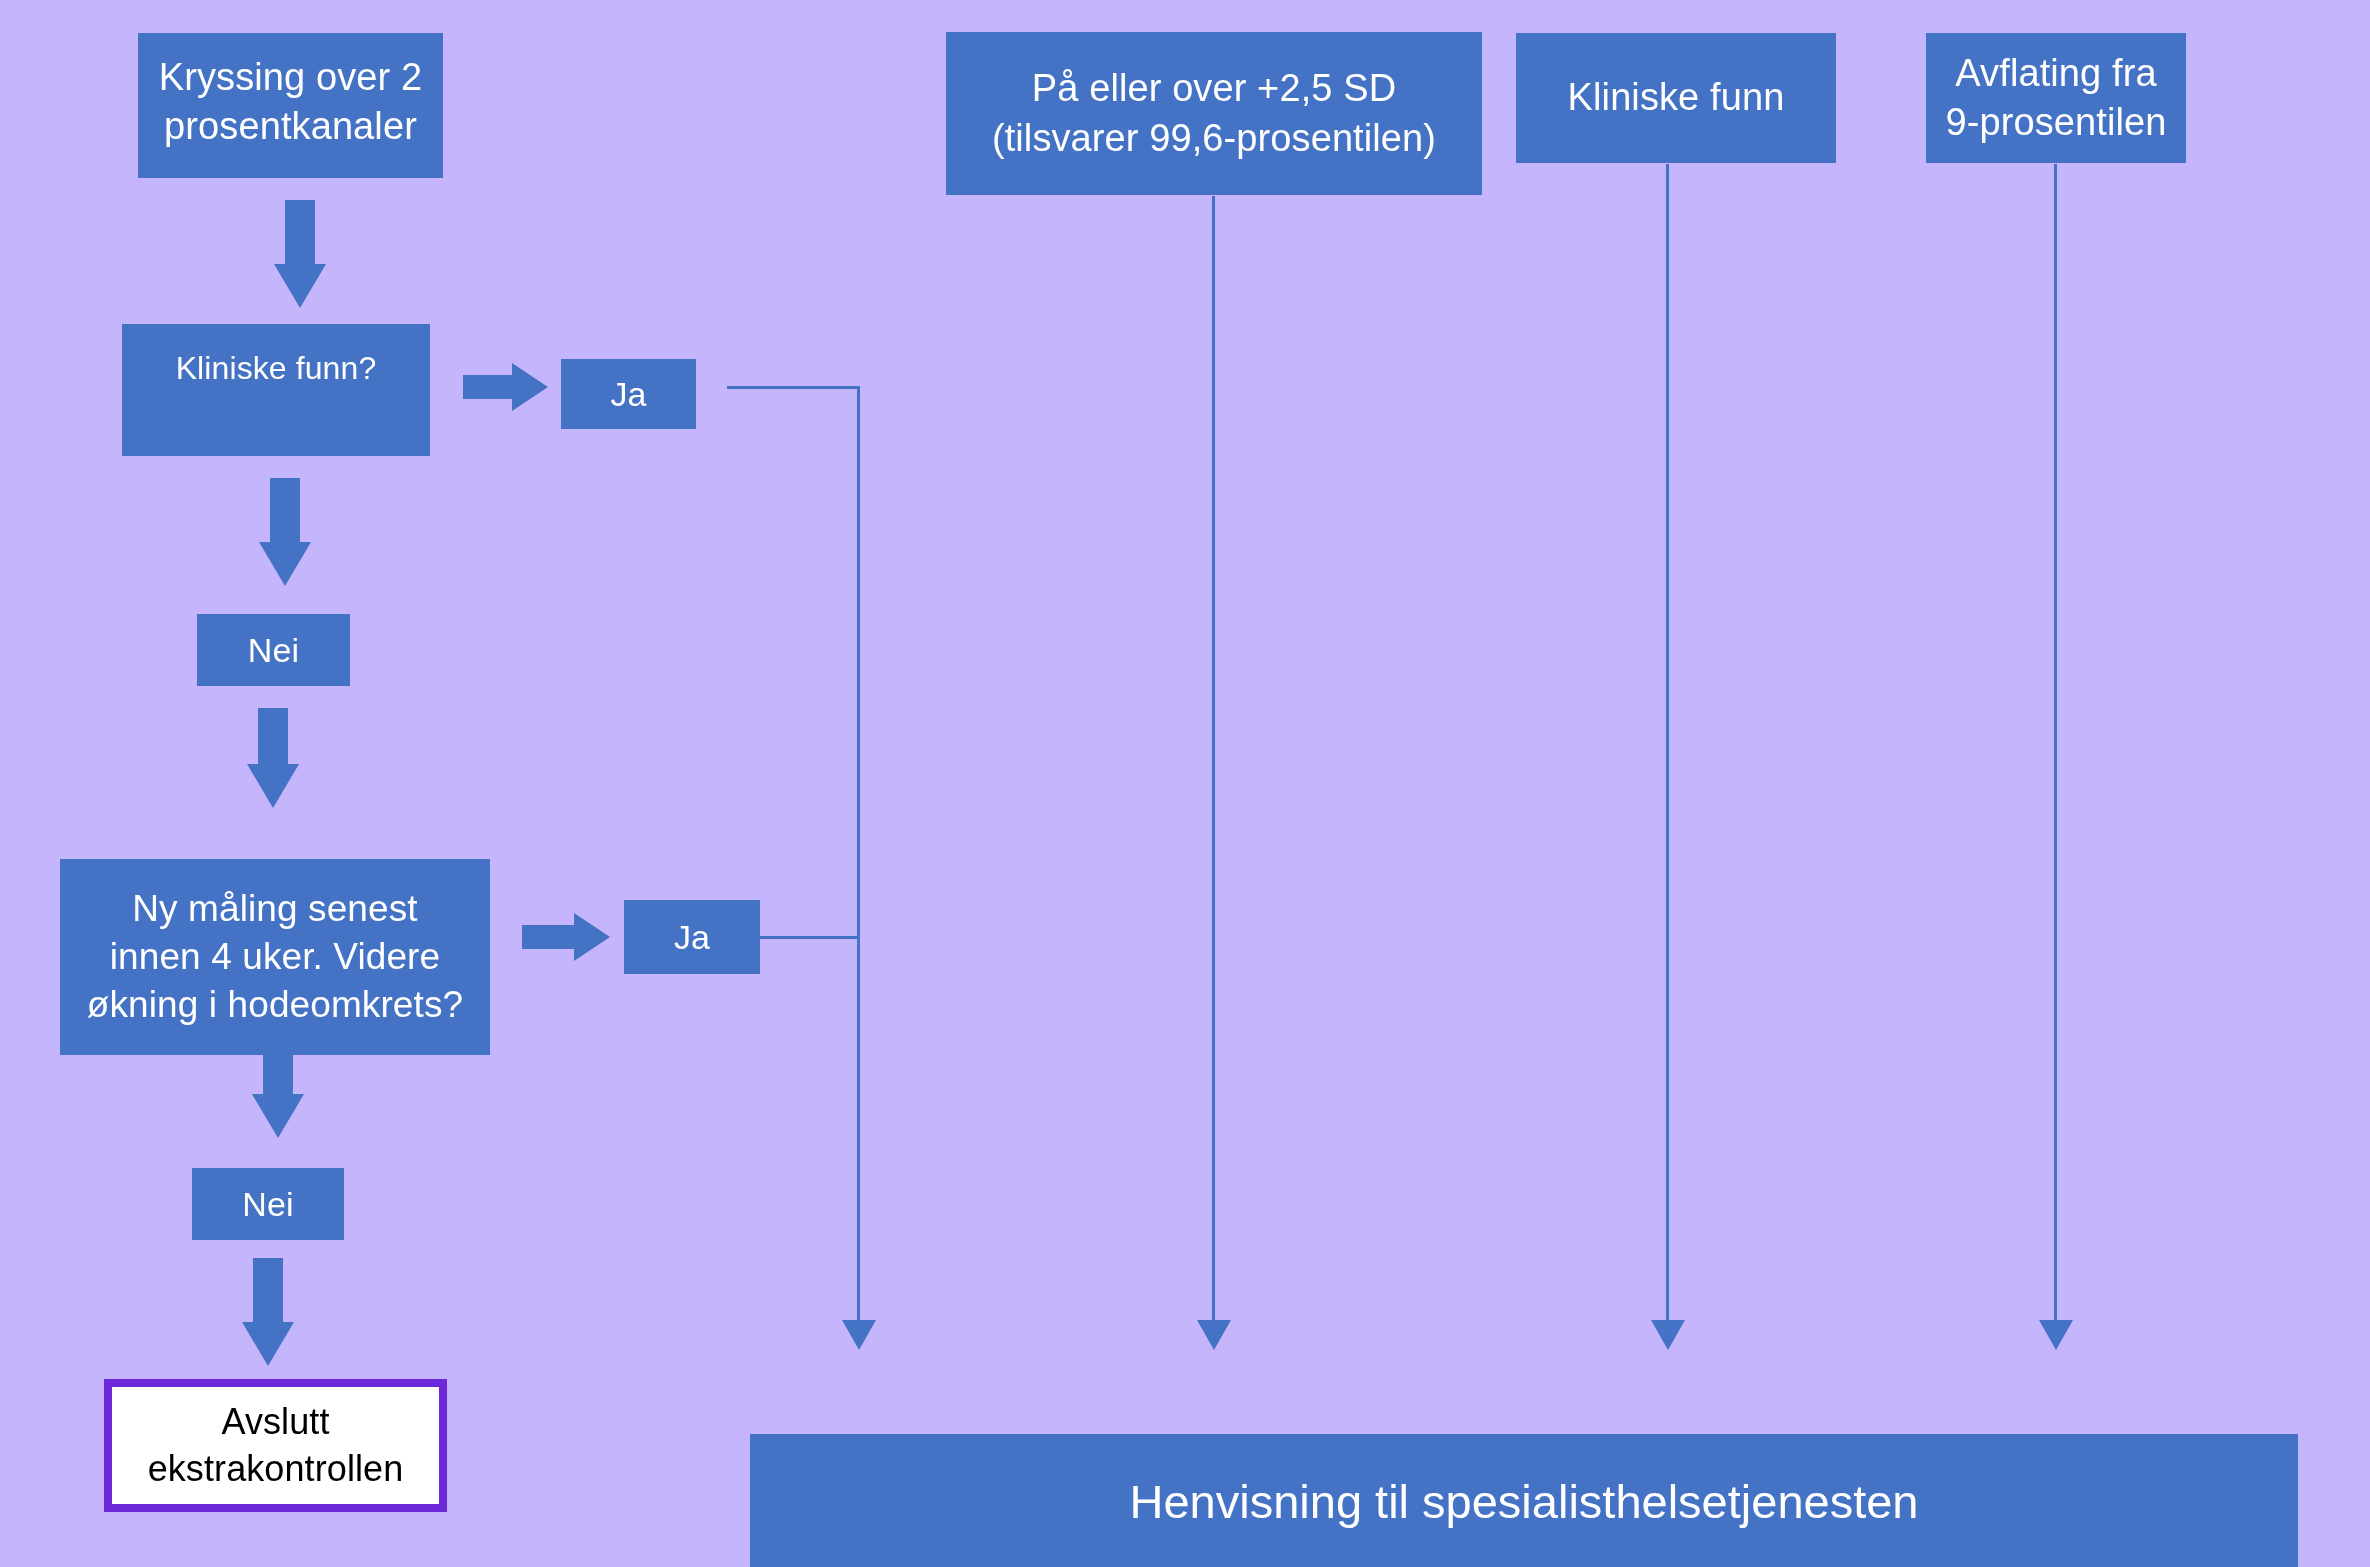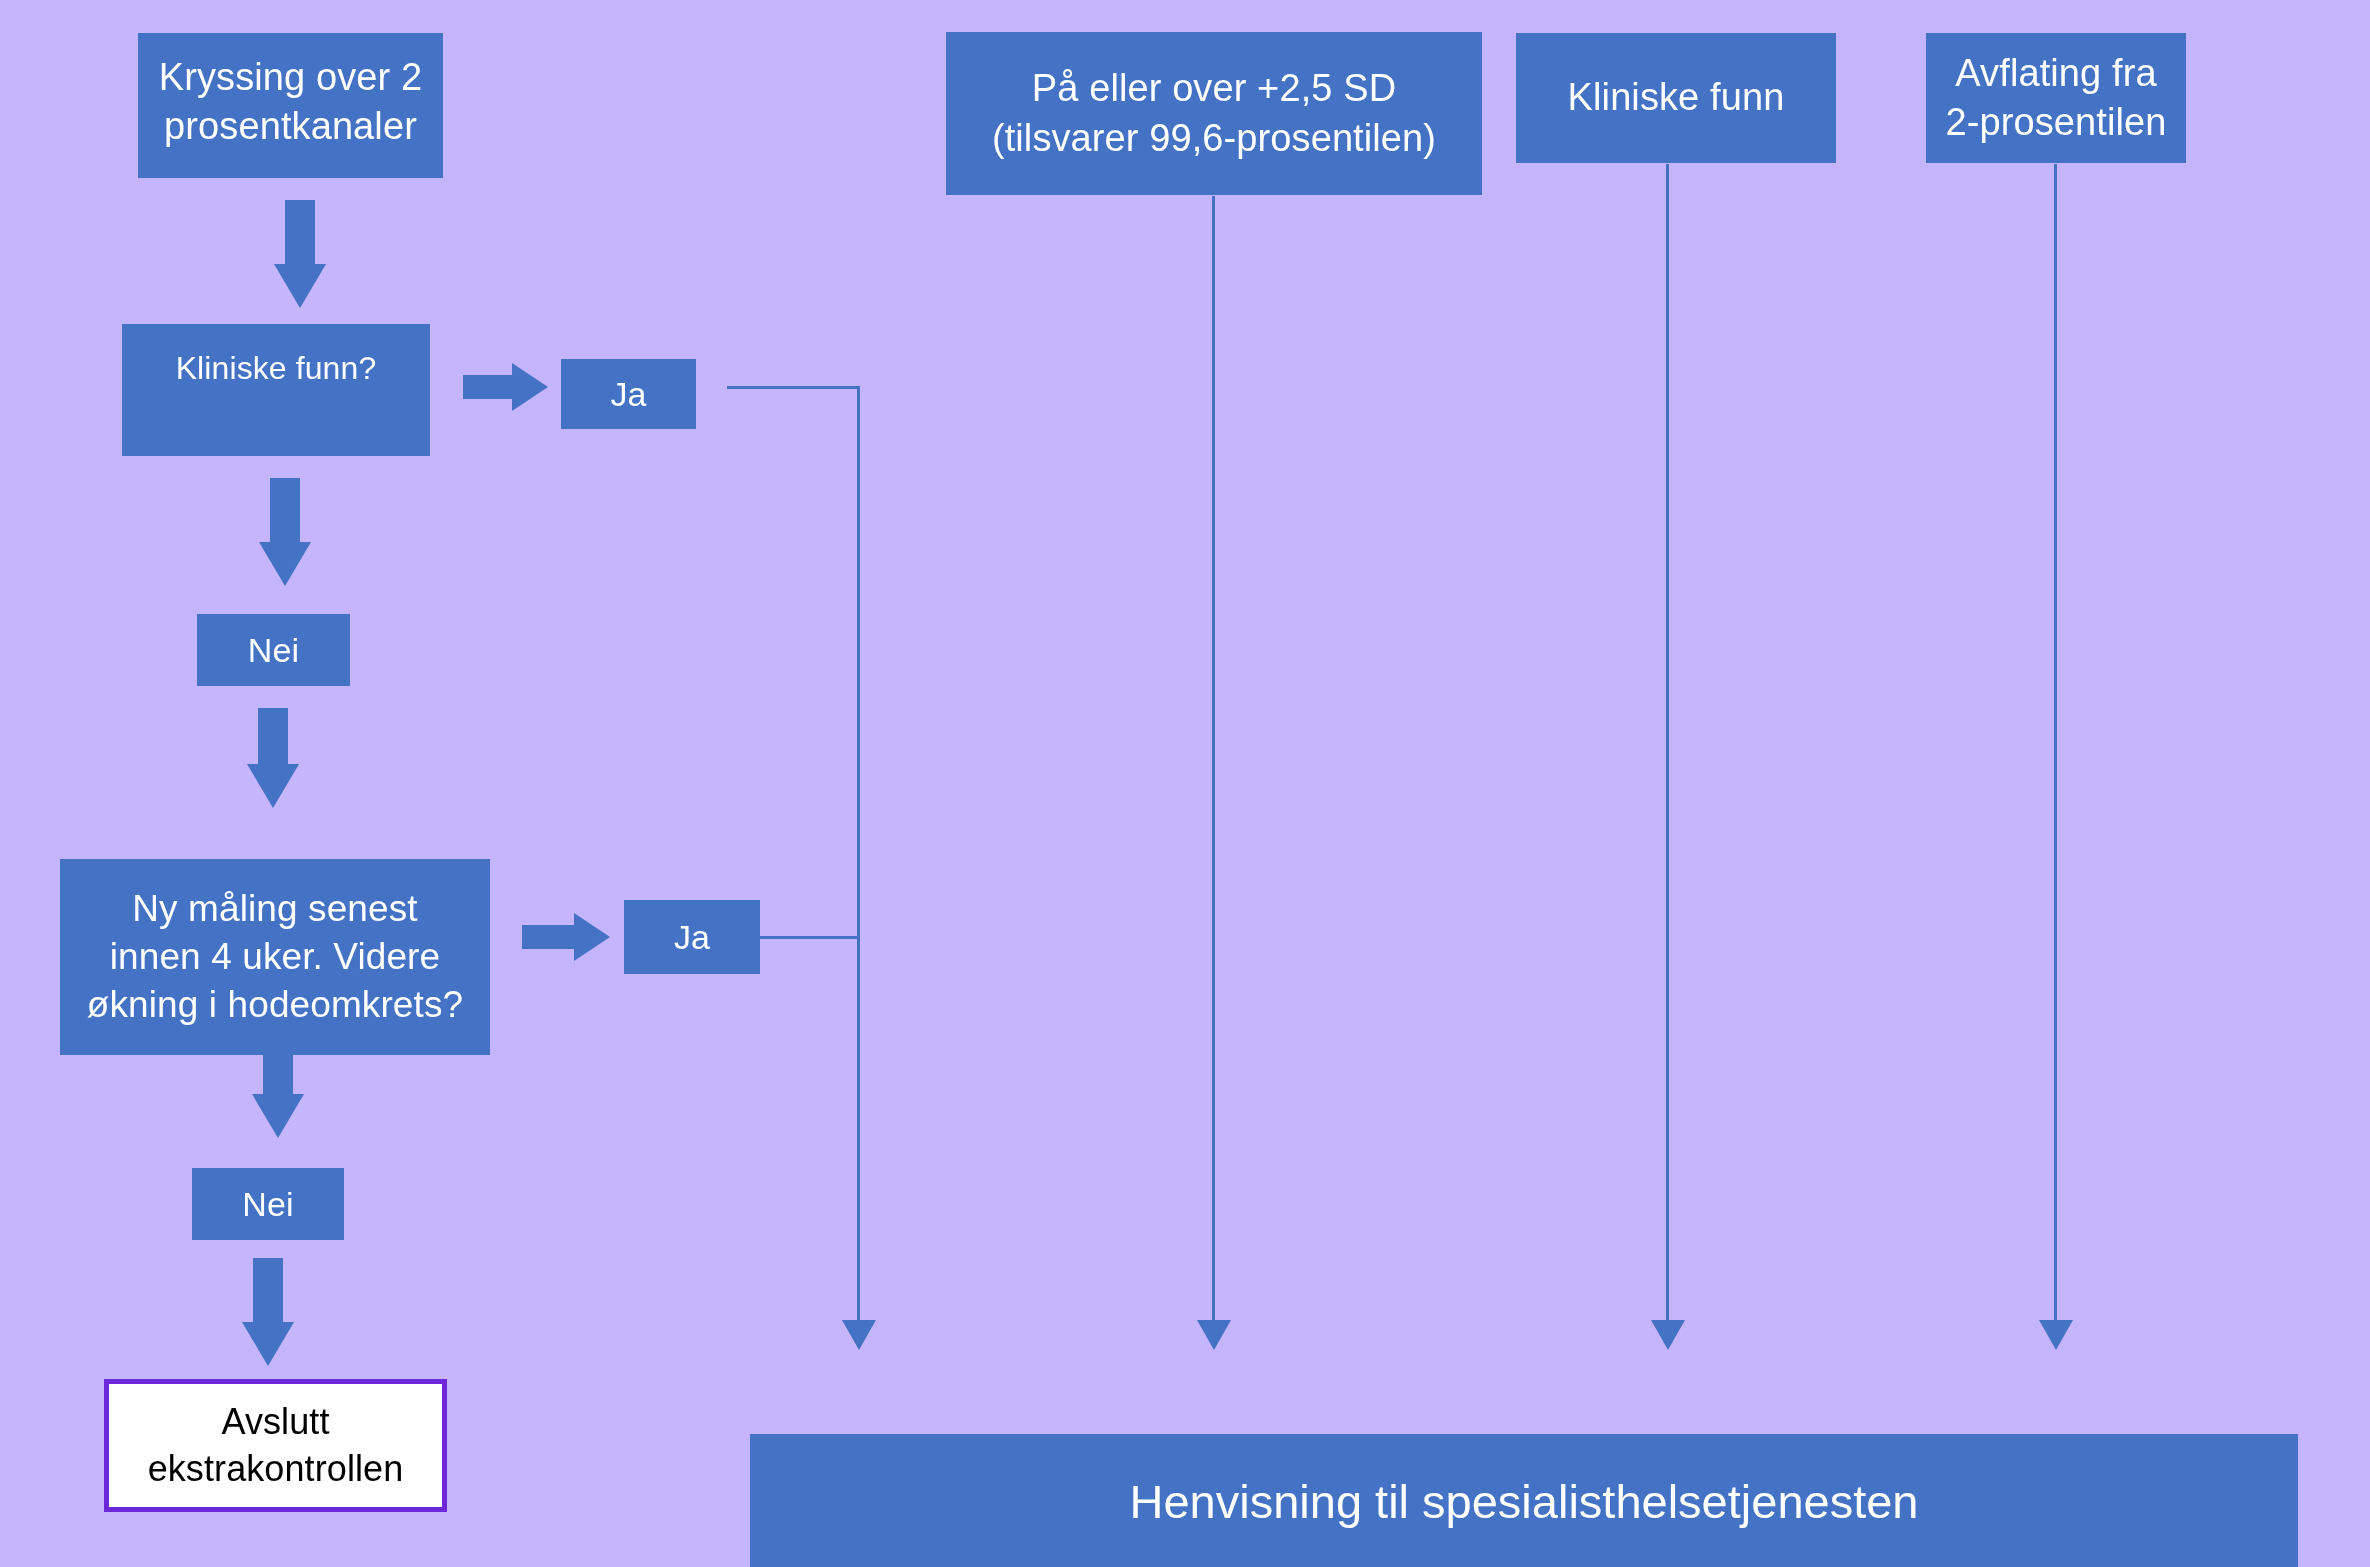--- a/index.html
+++ b/index.html
@@ -31,21 +31,21 @@
     letter-spacing: 0.1px;
   }
   .node .ln {
     display: block;
     width: 100%;
   }
   .node.center-v { justify-content: center; }
   .node.outline {
     background: #ffffff;
     color: #000000;
-    border: 5px solid #6d28d9;
+    border: 8px solid #6d28d9;
   }
   
   .blockarrow-down {
     position: absolute;
   }
   .blockarrow-down .shaft {
     position: absolute;
     background: #4472C4;
     left: 50%;
     transform: translateX(-50%);
@@ -207,20 +207,20 @@
     <span class="ln">På eller over +2,5 SD</span>
     <span class="ln">(tilsvarer 99,6-prosentilen)</span>
   </div>
 
   <div class="node center-v" style="left:1516px; top:33px; width:320px; height:130px; font-size:38px;">
     <span class="ln">Kliniske funn</span>
   </div>
 
   <div class="node center-v" style="left:1926px; top:33px; width:260px; height:130px; font-size:38px;">
     <span class="ln">Avflating fra</span>
-    <span class="ln">2-prosentilen</span>
+    <span class="ln">9-prosentilen</span>
   </div>
 
   <div class="banner" style="left:750px; top:1386px; width:1548px; height:134px; font-size:47px;margin-top:48px;">
     <span>Henvisning til spesialisthelsetjenesten</span>
   </div>
 
 </div>
 
 </body></html>

